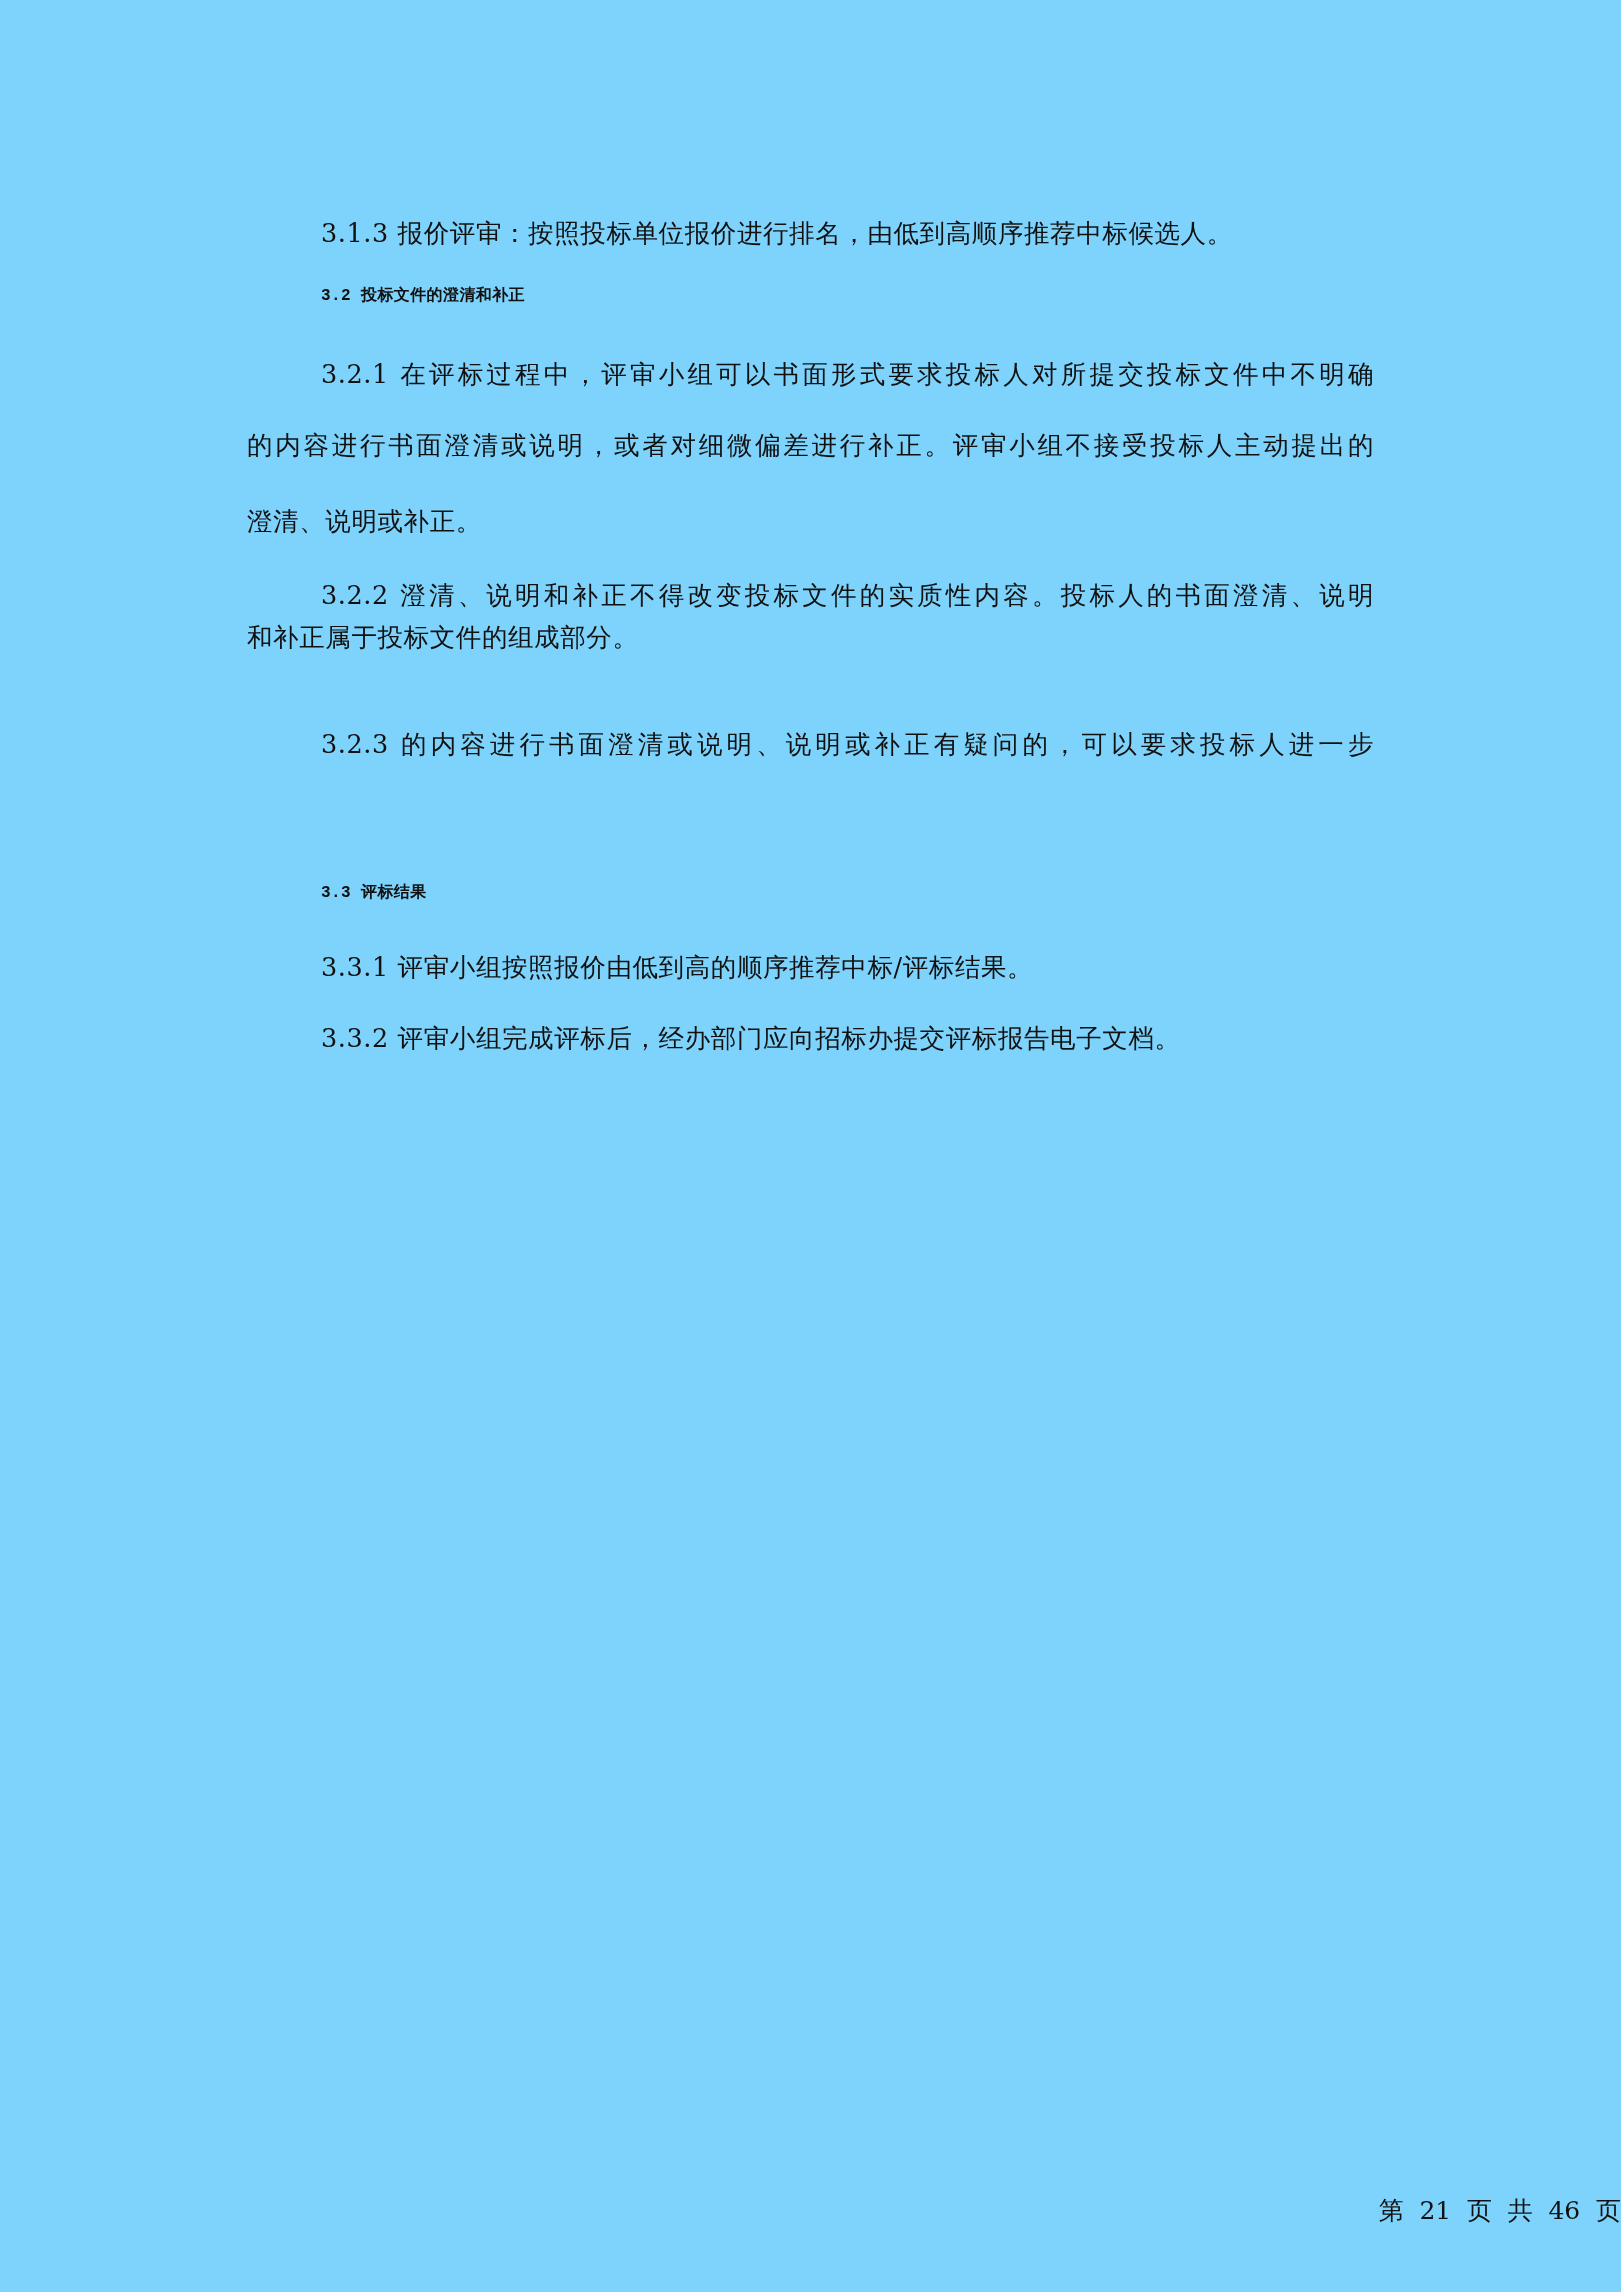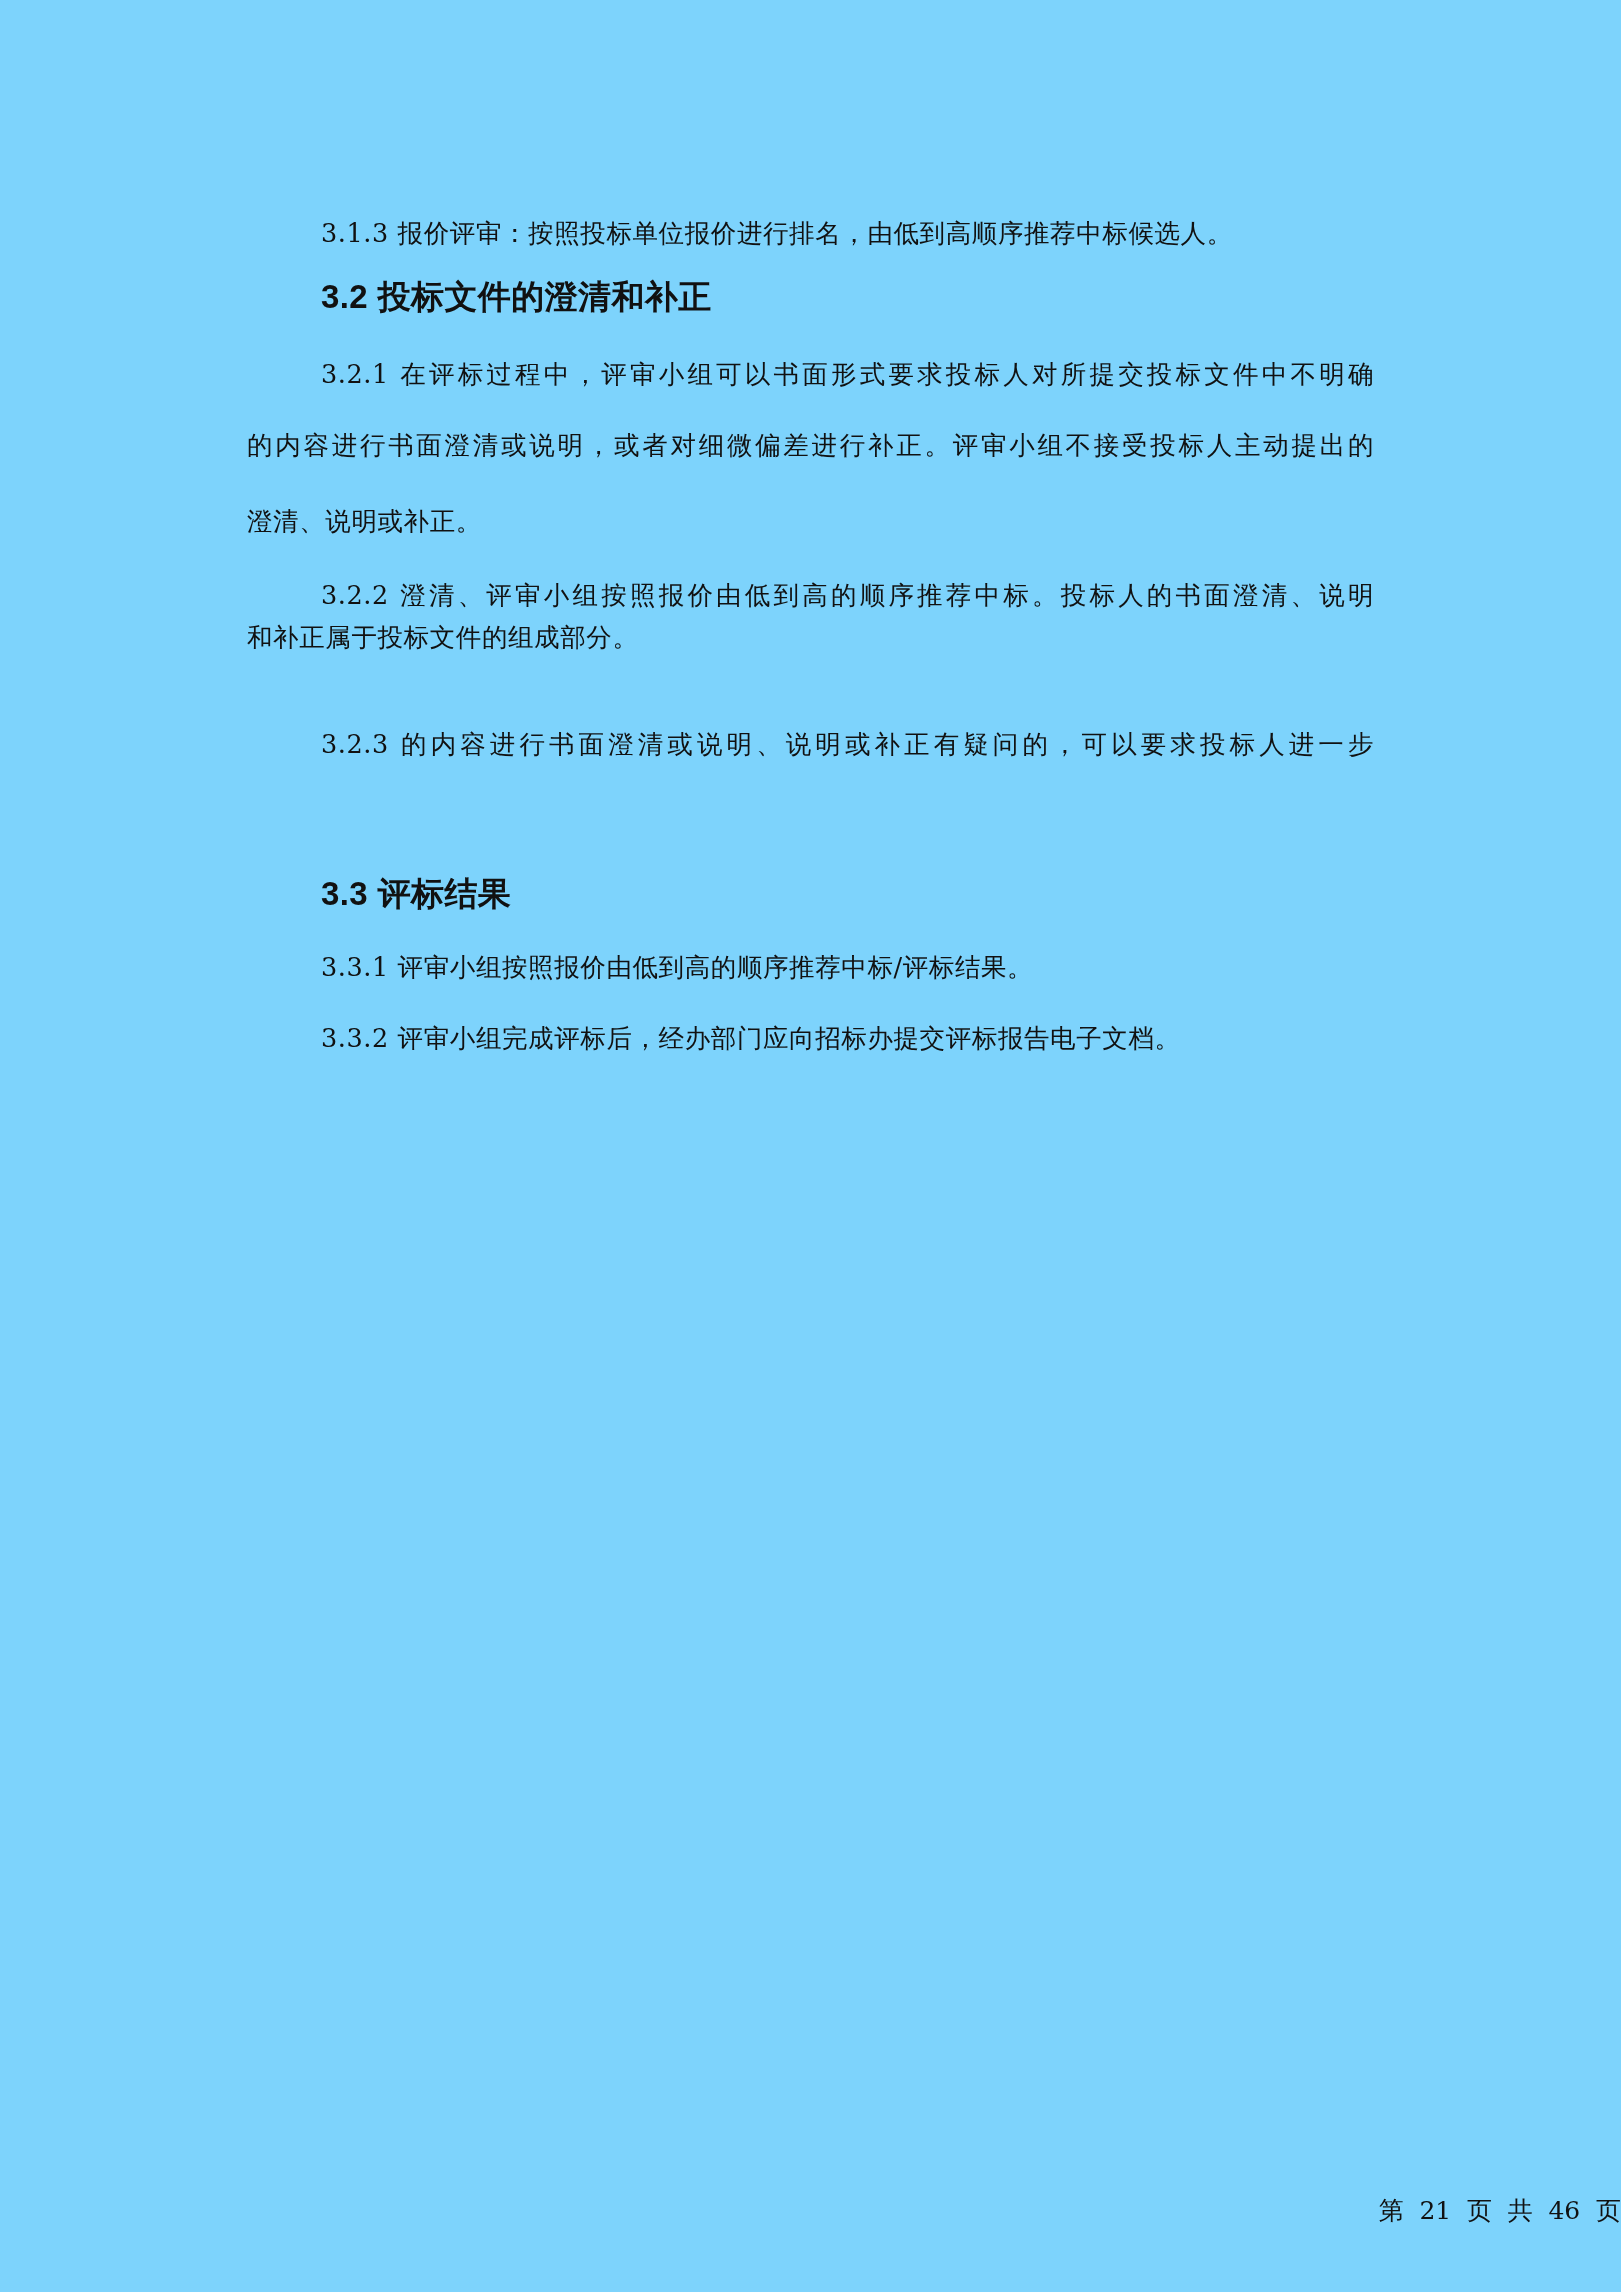--- a/index.html
+++ b/index.html
@@ -31,23 +31,23 @@
       height: 35px;
       white-space: nowrap;
       letter-spacing: 0.6px;
     }
     .indent { left: 321px; width: 1053px; }
     .justify {
       text-align: justify;
       text-align-last: justify;
     }
     .heading {
-      font-family: Liberation Sans, sans-serif;
+      font-family: Liberation Mono, monospace;
       font-weight: bold;
-      font-size: 33px;
+      font-size: 16px;
       letter-spacing: 0.4px;
     }
     .footer {
       position: absolute;
       left: 0;
       width: 1621px;
       top: 2196px;
       text-align: right;
       font-size: 25px;
       line-height: 29px;
@@ -60,21 +60,21 @@
 <div class="page">
 
   <div class="line indent" style="top:216px;">3.1.3 报价评审：按照投标单位报价进行排名，由低到高顺序推荐中标候选人。</div>
 
   <div class="line indent heading" style="top:279px;">3.2 投标文件的澄清和补正</div>
 
   <div class="line indent justify" style="top:357px;">3.2.1 在评标过程中，评审小组可以书面形式要求投标人对所提交投标文件中不明确</div>
   <div class="line" style="top:504px;">澄清、说明或补正。</div>
   <div class="line justify" style="top:428px;">的内容进行书面澄清或说明，或者对细微偏差进行补正。评审小组不接受投标人主动提出的</div>
 
-  <div class="line indent justify" style="top:578px;">3.2.2 澄清、评审小组按照报价由低到高的顺序推荐中标。投标人的书面澄清、说明</div>
+  <div class="line indent justify" style="top:578px;">3.2.2 澄清、说明和补正不得改变投标文件的实质性内容。投标人的书面澄清、说明</div>
   <div class="line" style="top:620px;">和补正属于投标文件的组成部分。</div>
 
   <div class="line indent justify" style="top:727px;">3.2.3 的内容进行书面澄清或说明、说明或补正有疑问的，可以要求投标人进一步</div>
 
   <div class="line indent heading" style="top:876px;">3.3 评标结果</div>
 
   <div class="line indent" style="top:950px;">3.3.1 评审小组按照报价由低到高的顺序推荐中标/评标结果。</div>
 
   <div class="line indent" style="top:1021px;">3.3.2 评审小组完成评标后，经办部门应向招标办提交评标报告电子文档。</div>
 

